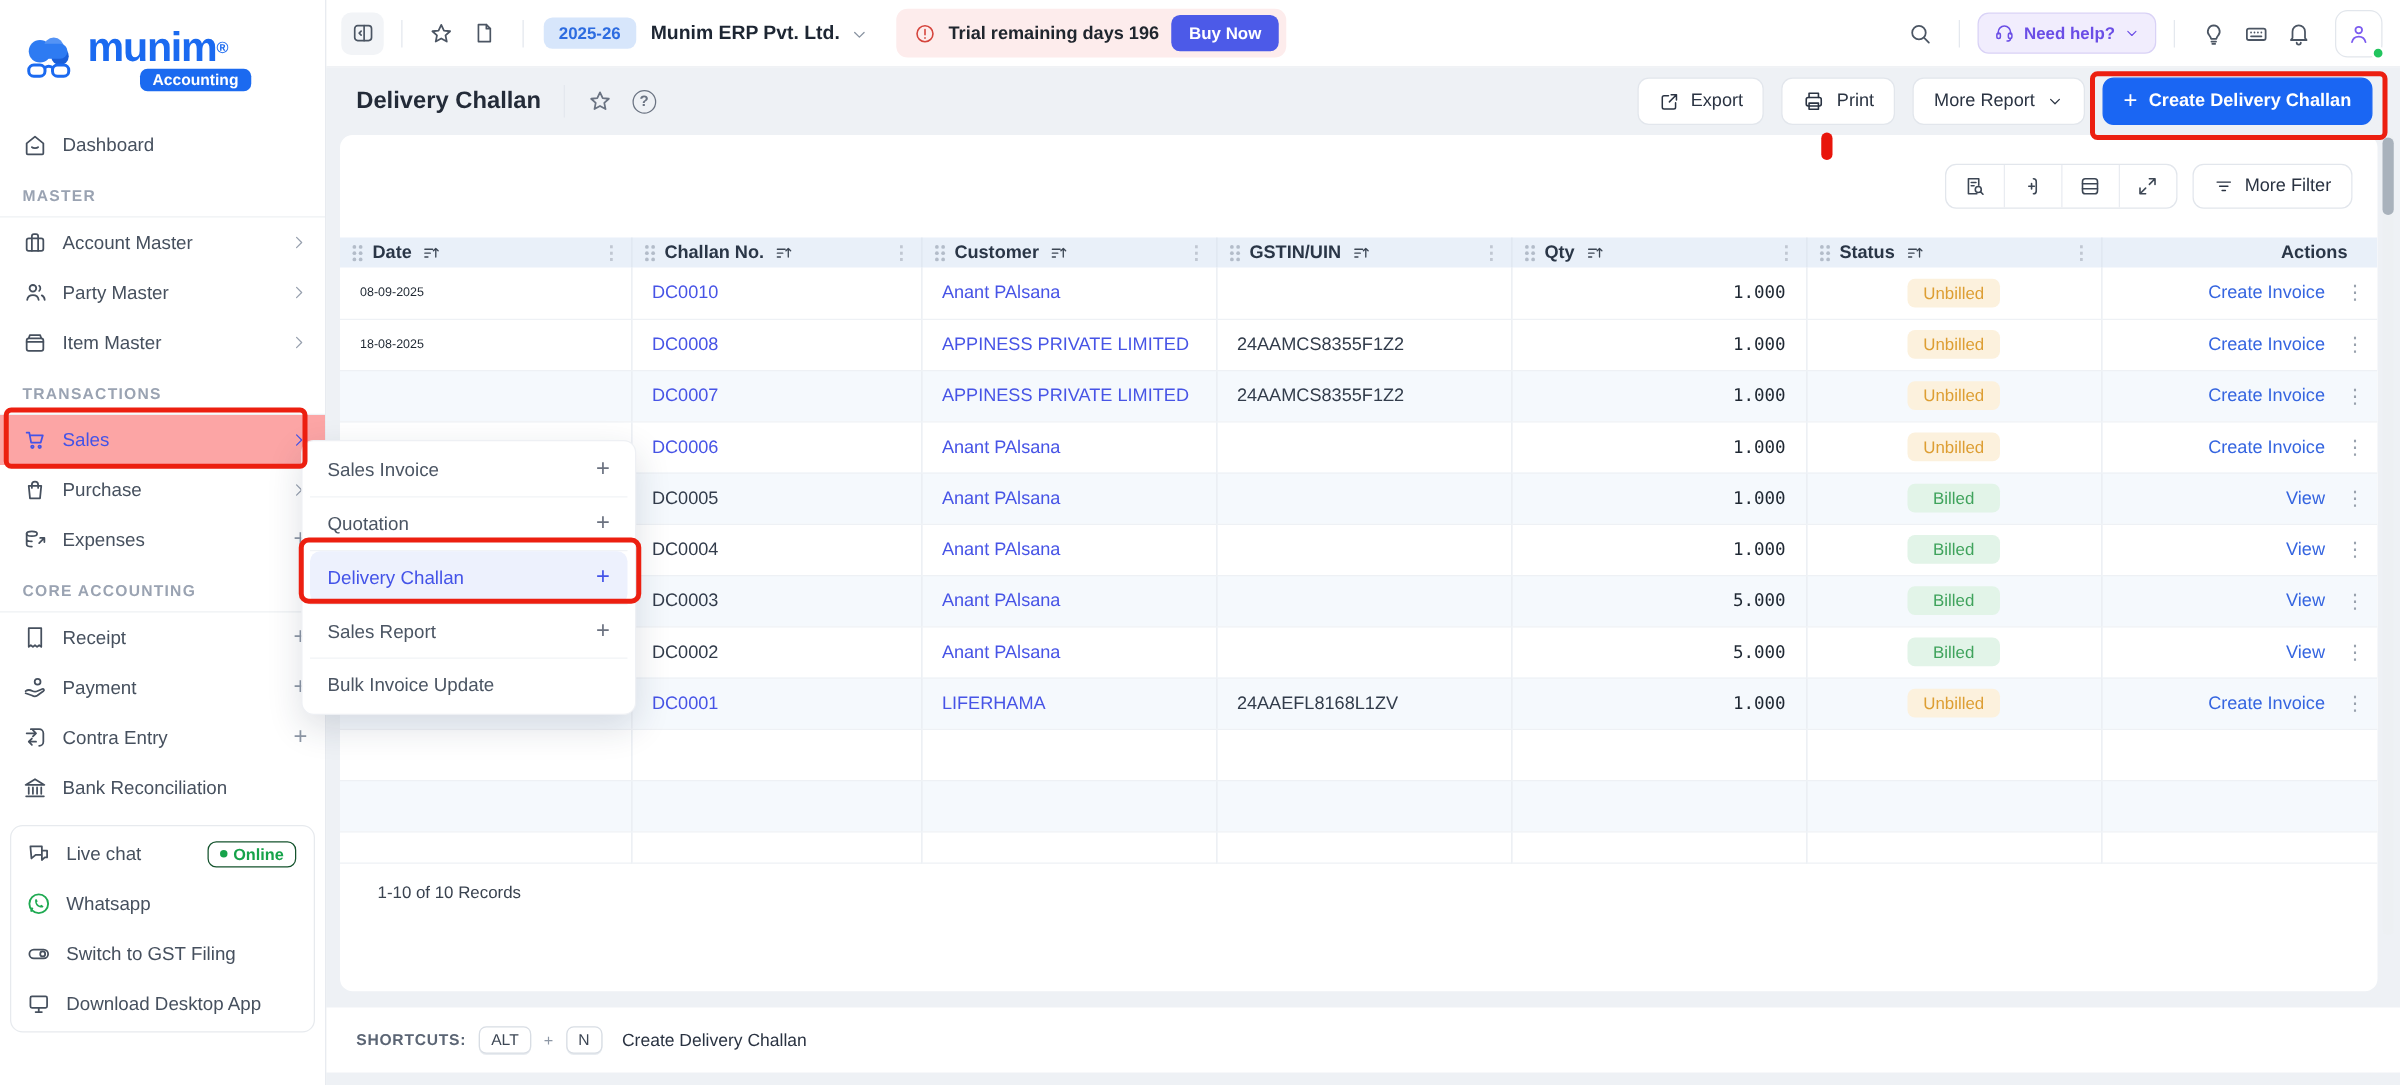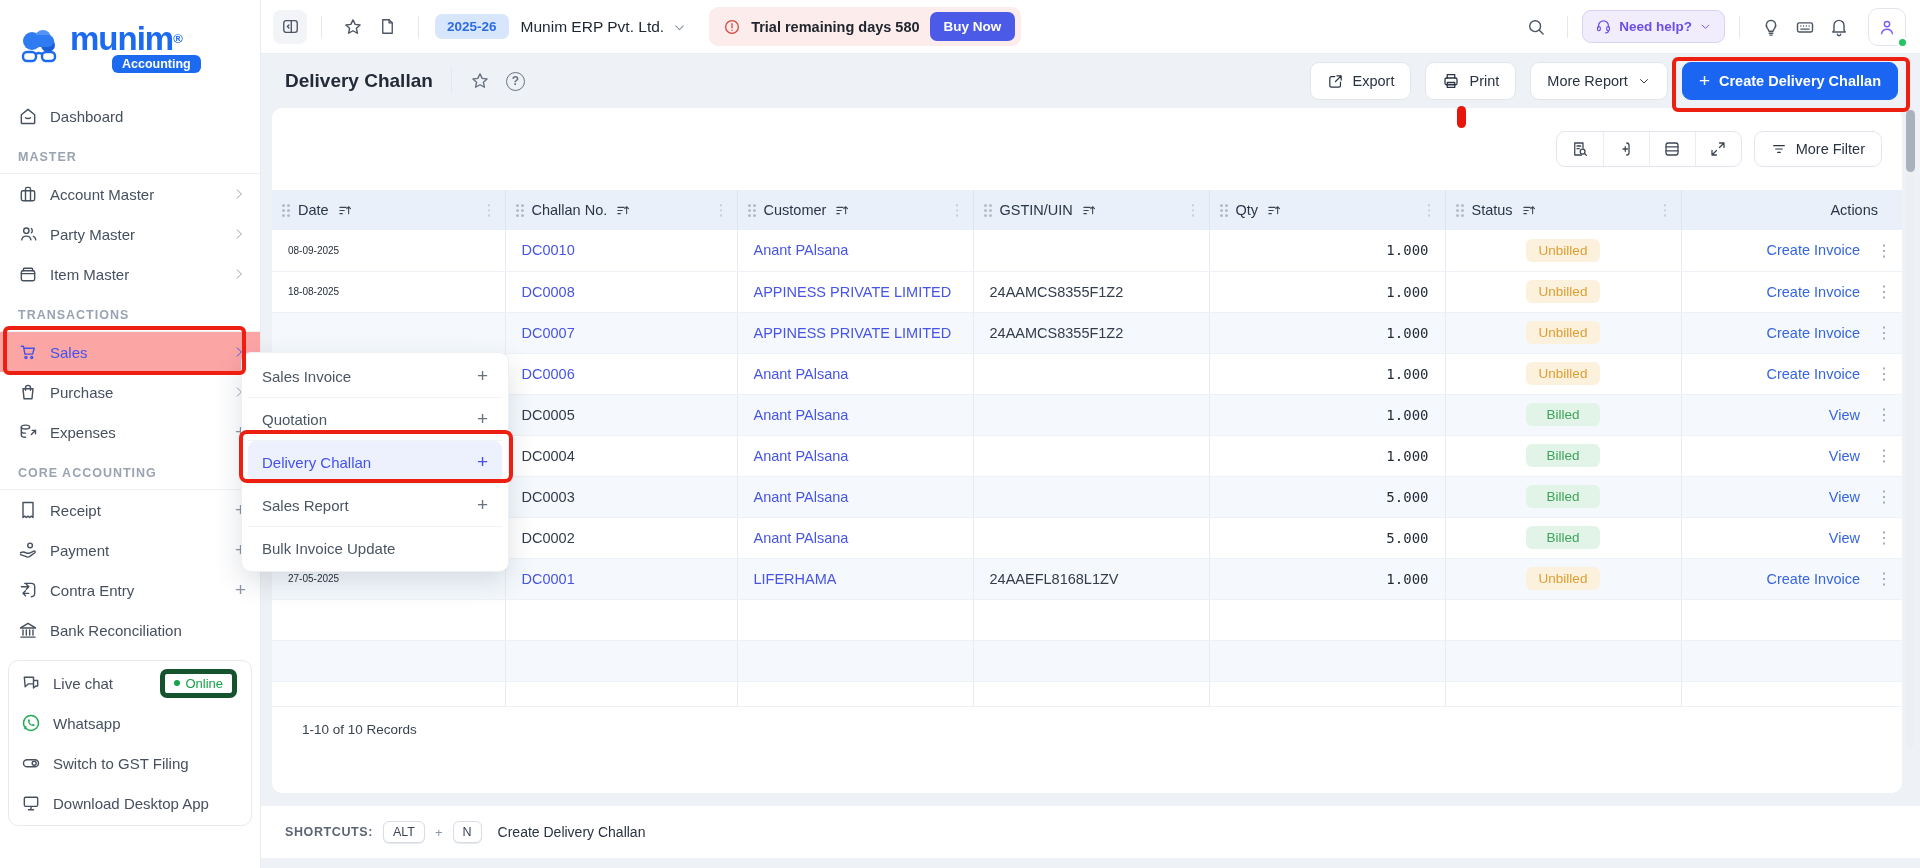--- a/index.html
+++ b/index.html
@@ -21,31 +21,31 @@
   .s-item { height:40px; display:flex; align-items:center; gap:12px; padding:0 14px 0 18px; font-size:15px; font-weight:500; color:#46505e; cursor:pointer; }
   .s-item .grow { flex:1; }
   .s-item .chev { color:#97a0ae; }
   .s-item .plus { color:#8d97a5; font-size:19px; font-weight:400; }
   .s-item.active { color:#4353e8; background:#fca5a5; }
   .s-item.active .chev { color:#4353e8; }
   .s-section { height:38px; padding:14px 0 0 18px; font-size:12.5px; font-weight:bold; color:#9aa3b2; letter-spacing:1px; position:relative; }
   .s-section:after { content:""; position:absolute; left:0; right:0; bottom:0; height:1px; background:#eef1f4; }
   .s-bottom { margin:10px 8px 0 8px; border:1px solid #e7eaee; border-radius:10px; padding:2px 0; }
   .s-bottom .s-item { height:40px; padding-left:12px; }
-  .online-badge { border:5px solid #14532d; border-radius:7px; padding:2px 9px; font-size:13px; font-weight:normal; color:#16a34a; display:flex; align-items:center; gap:5px; }
+  .online-badge { border:1px solid #14532d; border-radius:7px; padding:2px 9px; font-size:13px; font-weight:bold; color:#16a34a; display:flex; align-items:center; gap:5px; }
   .online-dot { width:6px; height:6px; border-radius:50%; background:#16a34a; }
 
   
   .main { position:absolute; left:261px; top:0; width:1659px; height:868px; }
 
   .topbar { height:54px; background:#fff; border-bottom:1px solid #ebeef2; display:flex; align-items:center; padding:0 14px 0 12px; }
   .icon-btn { width:34px; height:34px; border-radius:8px; display:flex; align-items:center; justify-content:center; color:#4b5563; cursor:pointer; flex:none; }
   .icon-btn.boxed { background:#f2f4f7; }
   .year-pill { background:#d7e6fb; color:#2d6ce0; font-weight:bold; font-size:13.5px; padding:5px 12px; border-radius:7px; margin:0 12px 0 2px; cursor:pointer; }
-  .company { font-size:15.5px; font-weight:normal; color:#1d2633; }
+  .company { font-size:15.5px; font-weight:bold; color:#1d2633; }
   .caret { color:#8b95a3; margin:2px 0 0 8px; }
   .trial { display:flex; align-items:center; gap:10px; background:#fdecec; border-radius:9px; padding:5px 6px 5px 14px; margin-left:22px; }
   .trial-text { font-size:14.5px; font-weight:bold; color:#20262e; }
   .buy-btn { background:#4c5ae8; color:#ffffff; font-size:13.5px; font-weight:bold; border:none; border-radius:7px; padding:7px 14px; cursor:pointer; }
   .help-pill { display:flex; align-items:center; gap:7px; background:#f1edfd; border:1px solid #d9d2f6; color:#6b4ee6; font-size:13.5px; font-weight:bold; border-radius:9px; padding:7px 12px; cursor:pointer; }
   .avatar-btn { width:38px; height:38px; border:1px solid #e2e6ec; border-radius:10px; display:flex; align-items:center; justify-content:center; color:#7c5cf0; position:relative; cursor:pointer; }
   .avatar-dot { position:absolute; right:-3px; bottom:-3px; width:11px; height:11px; background:#22c55e; border:2px solid #fff; border-radius:50%; }
 
   .page-head { height:54px; display:flex; align-items:center; padding:0 22px 0 24px; }
   .page-title { font-size:19px; font-weight:bold; color:#232b38; }
@@ -58,21 +58,21 @@
   .btn-primary .plus { font-size:19px; font-weight:400; }
 
   .card { position:relative; margin-left:11px; width:1630px; height:685px; background:#fff; border-radius:10px; overflow:hidden; }
   .tbl-toolbar { position:absolute; top:23px; right:20px; display:flex; gap:12px; align-items:center; }
   .tool-group { display:flex; border:1px solid #e2e6ec; border-radius:9px; height:36px; }
   .tool-cell { width:46px; display:flex; align-items:center; justify-content:center; color:#3c4654; cursor:pointer; }
   .tool-cell + .tool-cell { border-left:1px solid #e9ecf1; }
 
   table { border-collapse:collapse; table-layout:fixed; width:1630px; margin-top:82px; }
   col.c1{width:233px} col.c2{width:232px} col.c3{width:236px} col.c4{width:236px} col.c5{width:236px} col.c6{width:236px} col.c7{width:221px}
-  thead th { background:#e9f0f9; height:40px; font-size:14.5px; font-weight:normal; color:#2a3647; text-align:left; border-right:1px solid #dde5f0; padding:0 6px 0 10px; }
+  thead th { background:#e9f0f9; height:24px; font-size:14.5px; font-weight:bold; color:#2a3647; text-align:left; border-right:1px solid #dde5f0; padding:0 6px 0 10px; }
   thead th:last-child { border-right:none; text-align:right; padding-right:24px; }
   .th-inner { display:flex; align-items:center; gap:9px; }
   .dots { width:3px; height:3px; border-radius:50%; background:#b3bcc9; box-shadow:5px 0 0 #b3bcc9,0 5px 0 #b3bcc9,5px 5px 0 #b3bcc9,0 10px 0 #b3bcc9,5px 10px 0 #b3bcc9; margin:-10px 4px 0 0; flex:none; }
   .sort-ic { color:#3c4654; margin-top:1px; }
   .th-kebab { margin-left:auto; color:#c0c7d2; font-size:15px; cursor:pointer; padding:0 2px; }
   tbody td { height:41px; border-bottom:1px solid #eef1f5; border-right:1px solid #e8ecf1; font-size:14.5px; color:#323c4b; padding:0 16px; }
   tbody td:last-child { border-right:none; }
   tbody tr.alt td { background:#f5f9fd; }
   td.mono { font-family:Liberation Sans, sans-serif; font-size:10px; color:#1f2833; }
   td.num { text-align:right; font-family:"DejaVu Sans Mono", monospace; font-size:14px; color:#1f2833; }
@@ -298,21 +298,21 @@
       <span class="company">Munim ERP Pvt. Ltd.</span>
       <svg class="ic caret" width="15" height="15" viewBox="0 0 24 24">
           <path d="M6 9.5l6 6 6-6"></path>
         </svg>
 
       <div class="trial">
         <svg class="ic" width="18" height="18" viewBox="0 0 24 24" style="color:#d5443c">
             <circle cx="12" cy="12" r="8.5"></circle>
             <path d="M12 7.5v5.5M12 16.3v.4"></path>
           </svg>
-        <span class="trial-text">Trial remaining days 580</span>
+        <span class="trial-text">Trial remaining days 196</span>
         <button class="buy-btn">Buy Now</button>
       </div>
 
       <div class="spacer"></div>
 
       <div class="icon-btn">
         <svg class="ic" width="20" height="20" viewBox="0 0 24 24">
             <circle cx="11" cy="11" r="6.5"></circle>
             <path d="M16 16l4.5 4.5"></path>
           </svg>

